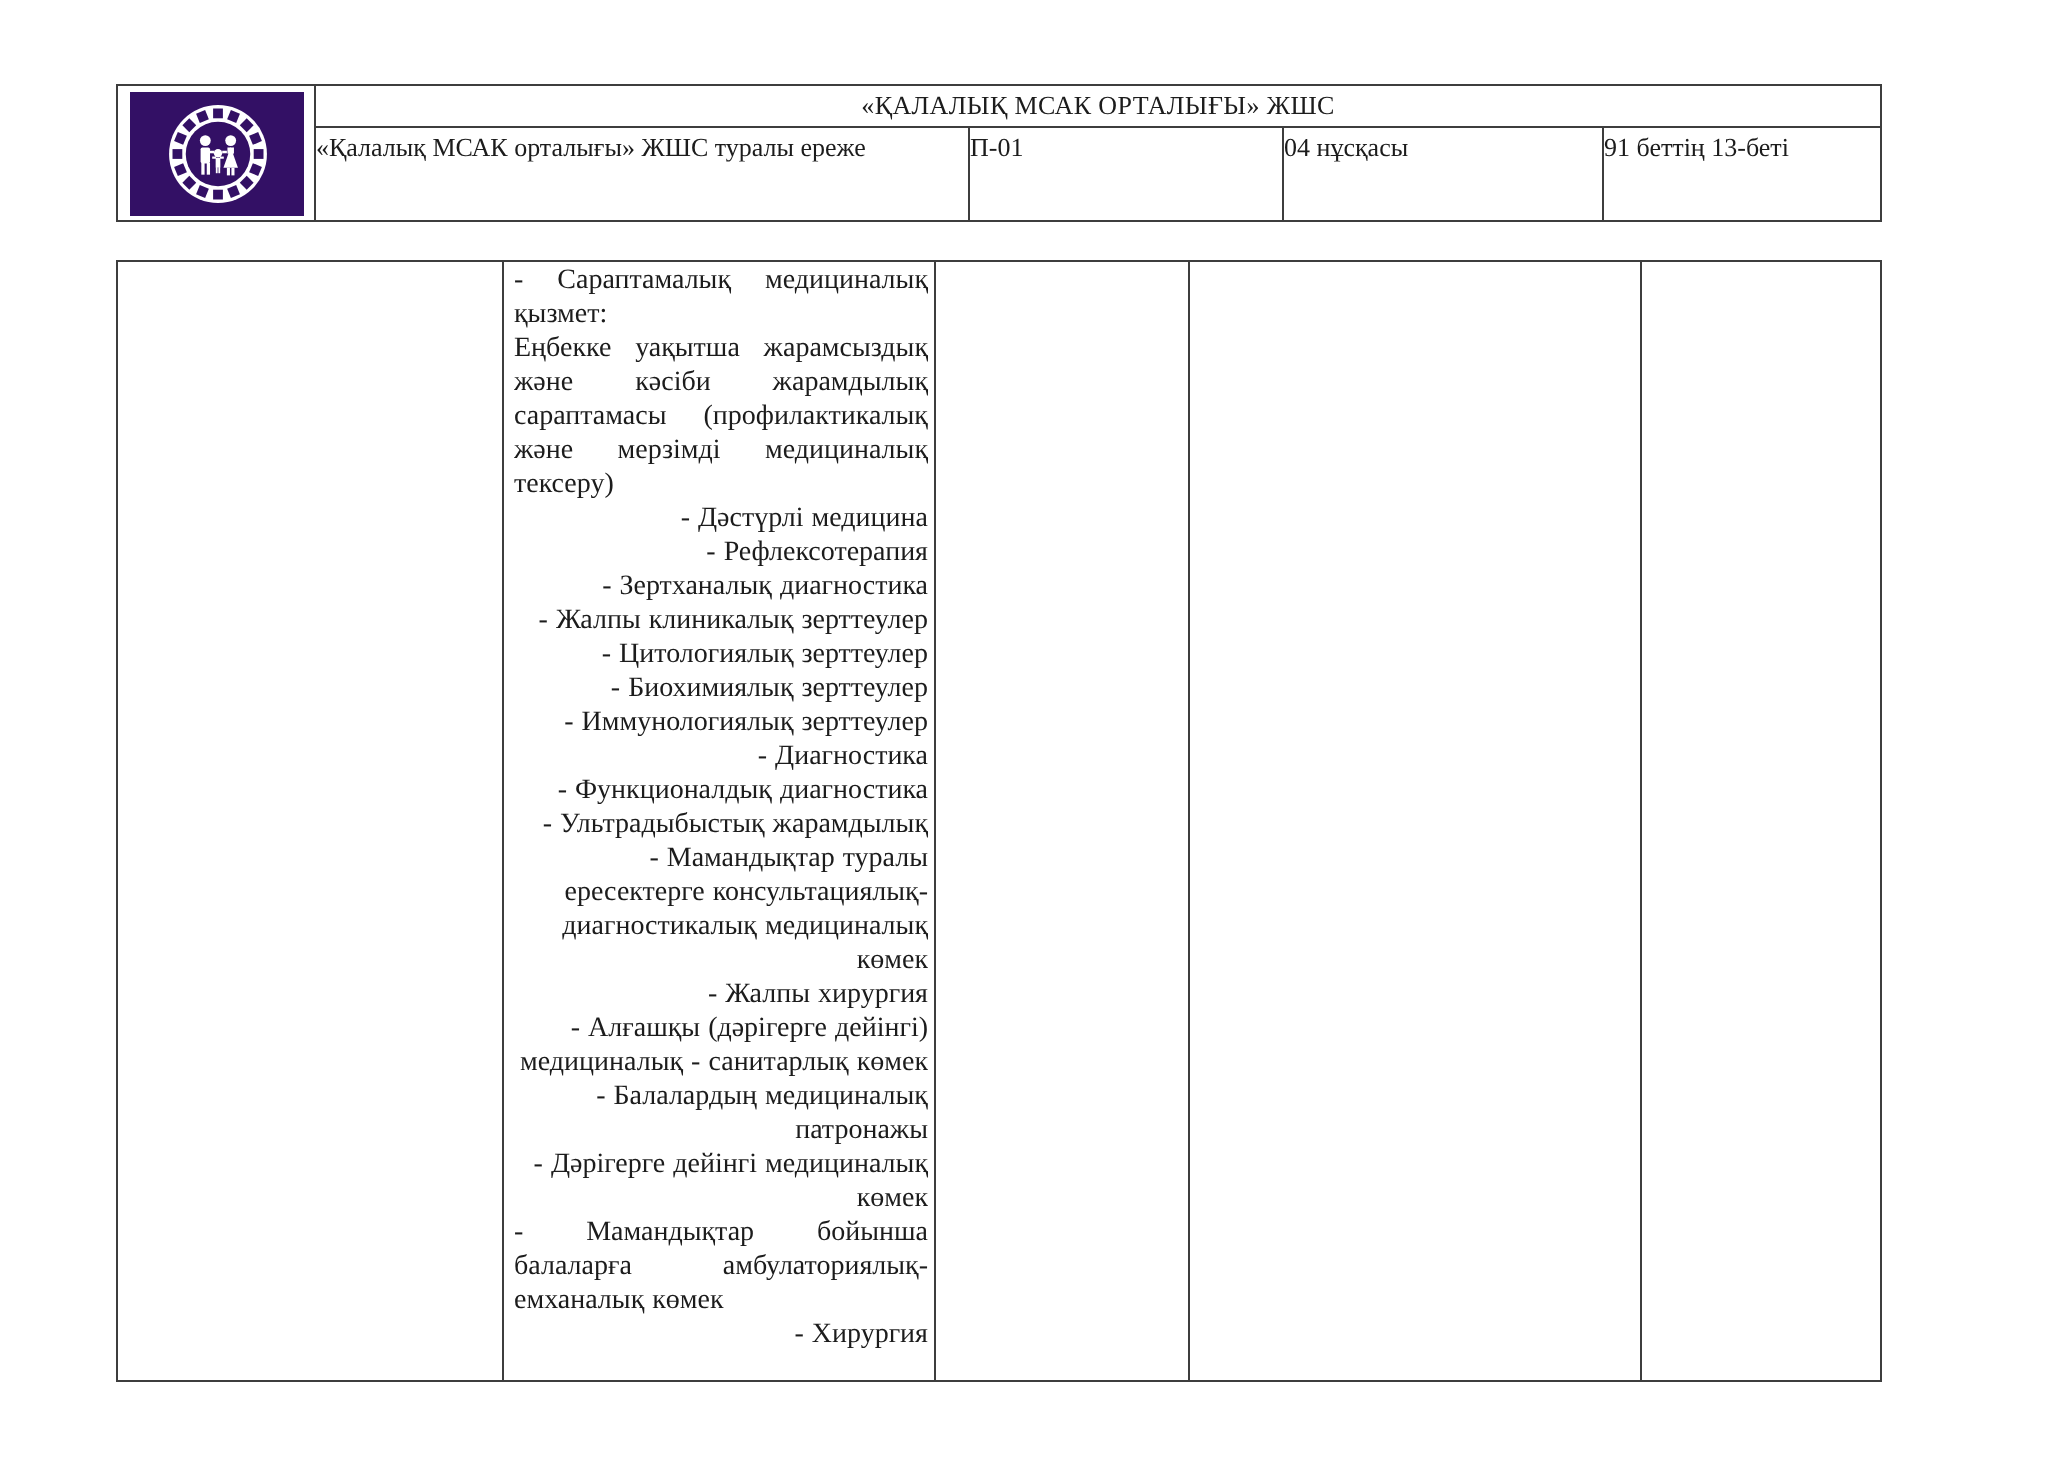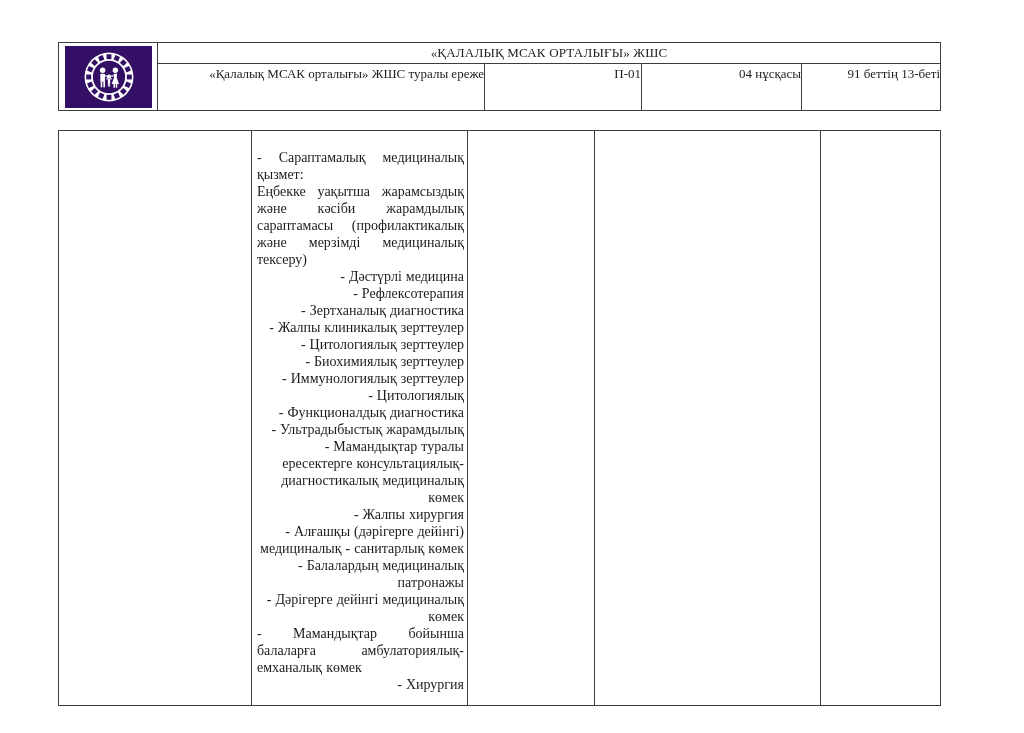--- a/index.html
+++ b/index.html
@@ -30,30 +30,30 @@
   .logo-box{
     background:var(--logo-purple);
     height:62px;width:100%;
     display:flex;align-items:center;justify-content:center;
   }
   .org-title-cell{
     height:21px;text-align:center;vertical-align:middle;
     font-size:13px;letter-spacing:.2px;
   }
   .hdr2{
-    height:47px;vertical-align:top;text-align:right;
+    height:47px;vertical-align:top;text-align:left;
     font-size:13px;padding-top:2px;
   }
 
   
   .main-table{
     position:absolute;left:58px;top:130px;width:882px;
   }
   .main-table td{vertical-align:top;height:560px;}
-  .services-cell{padding:18px 3px 0 5px;margin-top:44px;}
+  .services-cell{padding:1px 3px 0 5px;margin-top:44px;}
   .services{height:556px;overflow:hidden;}
   .svc{
     font-size:14px;line-height:17px;text-align:right;
     word-spacing:0.5px;
   }
   .svc.just{text-align:justify;}
 
   
   .emblem{display:block;}
   .emblem .white{fill:#ffffff;}
@@ -157,21 +157,21 @@
       <div class="services">
             <p class="svc just">- Сараптамалық медициналық қызмет:</p>
             <p class="svc just">Еңбекке уақытша жарамсыздық және кәсіби жарамдылық сараптамасы (профилактикалық және мерзімді медициналық тексеру)</p>
             <p class="svc">- Дәстүрлі медицина</p>
             <p class="svc">- Рефлексотерапия</p>
             <p class="svc">- Зертханалық диагностика</p>
             <p class="svc">- Жалпы клиникалық зерттеулер</p>
             <p class="svc">- Цитологиялық зерттеулер</p>
             <p class="svc">- Биохимиялық зерттеулер</p>
             <p class="svc">- Иммунологиялық зерттеулер</p>
-            <p class="svc">- Цитологиялық</p>
+            <p class="svc">- Диагностика</p>
             <p class="svc">- Функционалдық диагностика</p>
             <p class="svc">- Ультрадыбыстық жарамдылық</p>
             <p class="svc">- Мамандықтар туралы ересектерге консультациялық-диагностикалық медициналық көмек</p>
             <p class="svc">- Жалпы хирургия</p>
             <p class="svc">- Алғашқы (дәрігерге дейінгі) медициналық - санитарлық көмек</p>
             <p class="svc">- Балалардың медициналық патронажы</p>
             <p class="svc">- Дәрігерге дейінгі медициналық көмек</p>
             <p class="svc just">- Мамандықтар бойынша балаларға амбулаториялық-емханалық көмек</p>
             <p class="svc">- Хирургия</p>
           </div>

